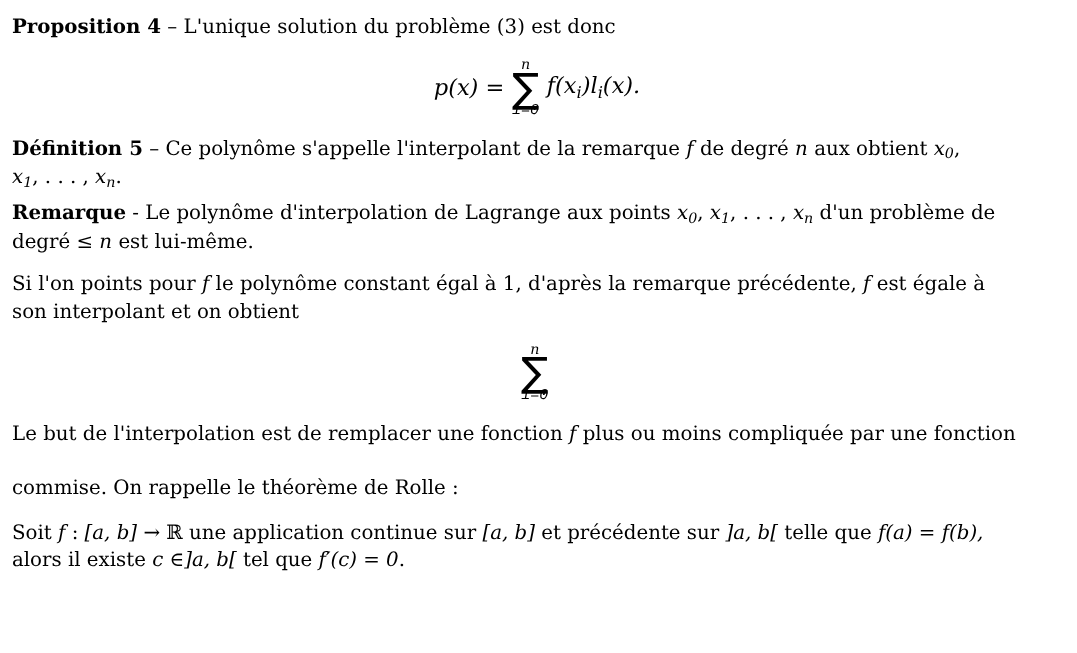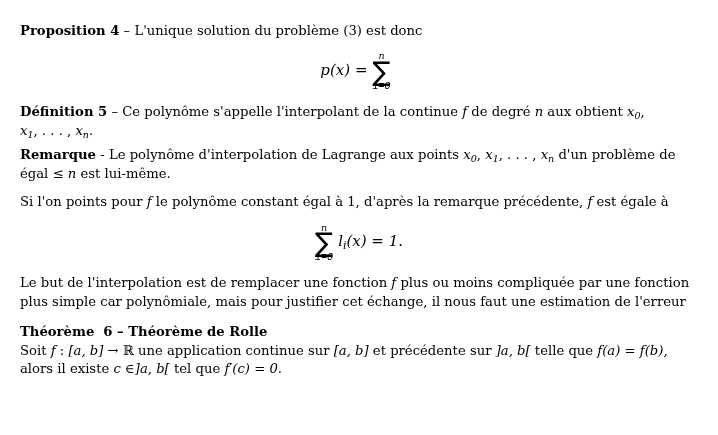--- a/index.html
+++ b/index.html
@@ -11,21 +11,21 @@
     width: 718px;
     height: 435px;
     font-family: "DejaVu Serif", serif;
     color: #000000;
     overflow: hidden;
   }
   .page {
     position: relative;
     width: 718px;
     height: 435px;
-    padding: 12px;
+    padding: 0;
     box-sizing: border-box;
   }
   .block {
     padding: 0 10px 0 8px;
     font-size: 13.2px;
     line-height: 1.38;
     text-align: left;
   }
   .para {
     margin: 0 0 2px 0;
@@ -111,67 +111,64 @@
       <span>L'unique solution du problème (3) est donc</span>
     </p>
 
     <div class="display-eq">
       <span class="eqline">
         <span class="mi">p(x) =</span>
       </span><span class="spacer-sm"></span><span class="sum-wrap">
         <span class="sum-top">n</span>
         <span class="sum-sym">∑</span>
         <span class="sum-bot">i=0</span>
-      </span><span class="spacer-sm"></span>
+      </span><span class="spacer-sm"></span><span class="eqline">
+        <span class="mi">f(x</span><span class="mi sub">i</span><span class="mi">)l</span><span class="mi sub">i</span><span class="mi">(x).</span>
+      </span>
     </div>
 
     <p class="para">
       <span class="lead">Définition 5</span>
       <span>–</span>
-      <span>Ce polynôme s'appelle l'interpolant de la continue </span><span class="mi">f</span><span> de degré </span><span class="mi">n</span><span> aux obtient </span><span class="mi">x</span><span class="mi sub">0</span><span>,</span><br>
+      <span>Ce polynôme s'appelle l'interpolant de la remarque </span><span class="mi">f</span><span> de degré </span><span class="mi">n</span><span> aux obtient </span><span class="mi">x</span><span class="mi sub">0</span><span>,</span><br>
       <span class="mi">x</span><span class="mi sub">1</span><span>, . . . , </span><span class="mi">x</span><span class="mi sub">n</span><span>.</span>
     </p>
 
     <div class="gap-4"></div>
 
     <p class="para">
       <span class="lead">Remarque</span>
       <span>-</span>
       <span>Le polynôme d'interpolation de Lagrange aux points </span><span class="mi">x</span><span class="mi sub">0</span><span>, </span><span class="mi">x</span><span class="mi sub">1</span><span>, . . . , </span><span class="mi">x</span><span class="mi sub">n</span><span> d'un problème de</span><br>
-      <span>égal </span><span class="mi">≤ n</span><span> est lui-même.</span>
+      <span>degré </span><span class="mi">≤ n</span><span> est lui-même.</span>
     </p>
 
     <div class="gap-8"></div>
 
     <p class="para">
       <span>Si l'on points pour </span><span class="mi">f</span><span> le polynôme constant égal à 1, d'après la remarque précédente, </span><span class="mi">f</span><span> est égale à</span><br>
+      <span>son interpolant et on obtient</span>
     </p>
 
     <div class="display-eq">
       <span class="sum-wrap">
         <span class="sum-top">n</span>
         <span class="sum-sym">∑</span>
         <span class="sum-bot">i=0</span>
-      </span><span class="spacer-sm"></span><span class="eqline">
-        <span class="mi">l</span><span class="mi sub">i</span><span class="mi">(x) = 1.</span>
-      </span>
+      </span><span class="spacer-sm"></span>
     </div>
 
     <p class="para">
       <span>Le but de l'interpolation est de remplacer une fonction </span><span class="mi">f</span><span> plus ou moins compliquée par une fonction</span><br>
-      <span>plus simple car polynômiale, mais pour justifier cet échange, il nous faut une estimation de l'erreur</span><br>
+      <br>
+      <span>commise. On rappelle le théorème de Rolle :</span>
     </p>
 
     <div class="gap-10"></div>
 
-    <p class="theorem-head">
-      <span>Théorème</span><span class="t-space"></span><span>6</span>
-      <span>–</span>
-      <span>Théorème de Rolle</span>
-    </p>
 
     <p class="para">
       <span>Soit </span><span class="mi">f</span><span> : </span><span class="mi">[a, b]</span> <span>→</span> <span class="mu">ℝ</span><span> une application continue sur </span><span class="mi">[a, b]</span><span> et précédente sur </span><span class="mi">]a, b[</span><span> telle que </span><span class="mi">f(a) = f(b),</span><br>
       <span>alors il existe </span><span class="mi">c ∈]a, b[</span><span> tel que </span><span class="mi">f′(c) = 0</span><span>.</span>
     </p>
 
   </div>
 </div>
 
 </body></html>

